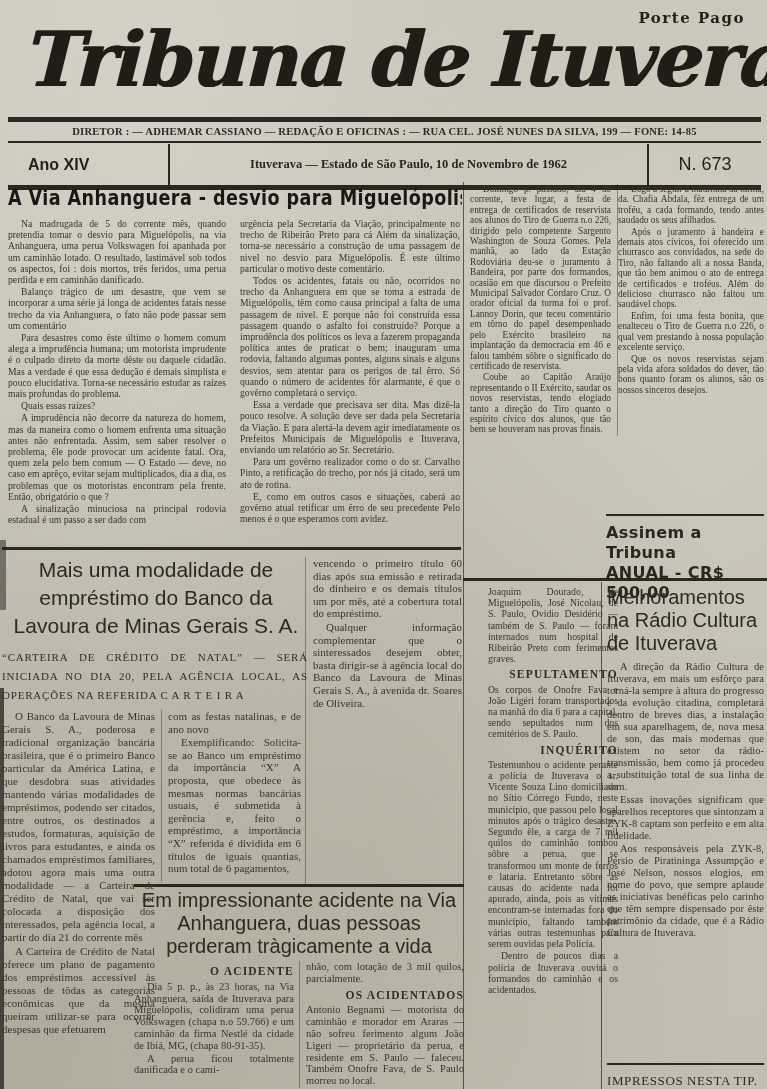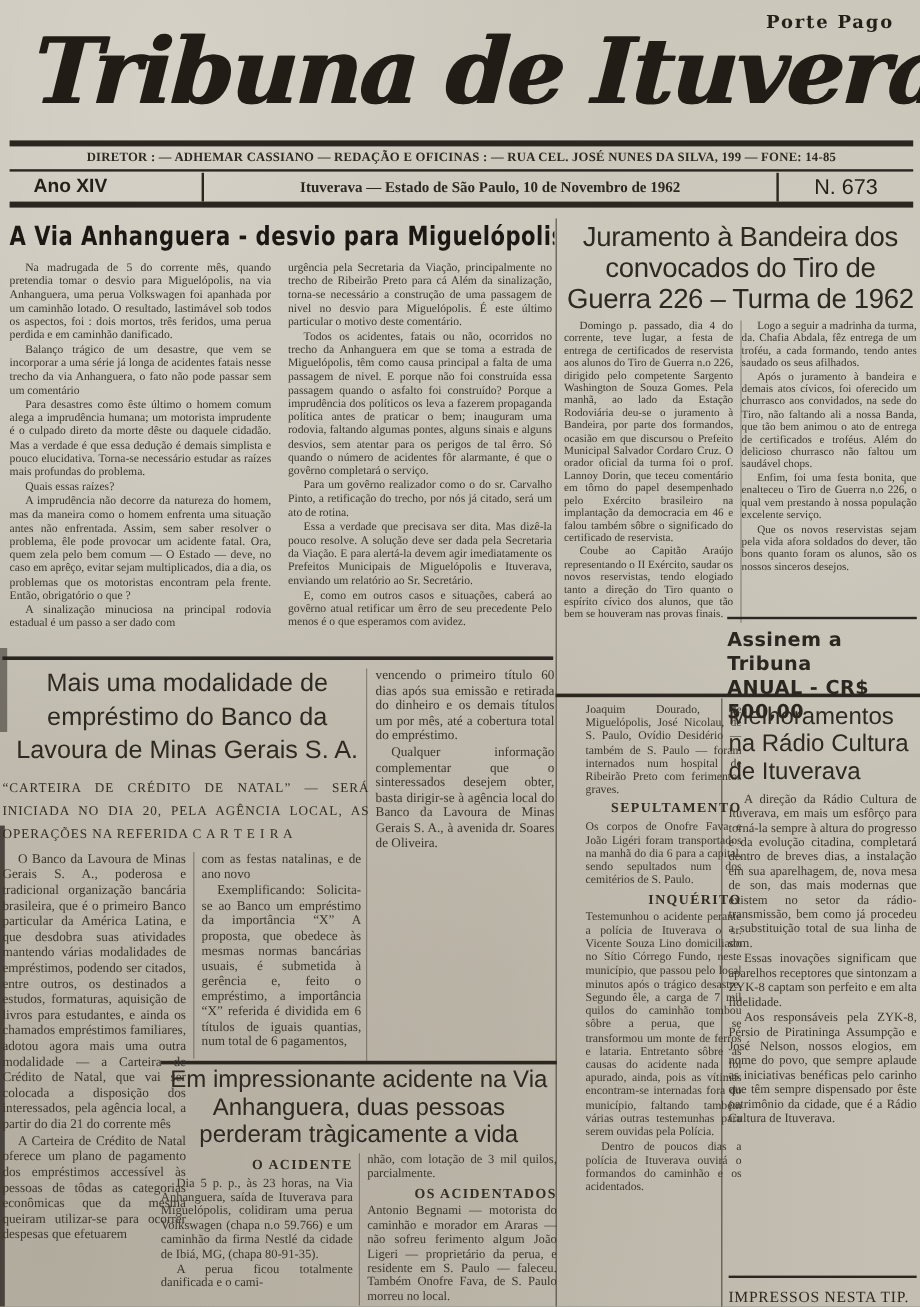--- a/index.html
+++ b/index.html
@@ -27,21 +27,21 @@
     font-size:76px; line-height:1.05; letter-spacing:-2px; color:#211c15;
     text-shadow:1.5px 0 0 currentColor; transform:skewX(-3deg); white-space:nowrap;
   }
   .rule-a{position:absolute; left:8px; right:6px; top:117px; height:5px; background:var(--rule);}
   .director{
     position:absolute; left:8px; right:6px; top:126px; text-align:center;
     font-family:"Liberation Serif", serif; font-weight:bold; font-size:10.6px; letter-spacing:.2px; color:#2e2921;
   }
   .rule-b{position:absolute; left:8px; right:6px; top:141px; height:2px; background:var(--rule);}
   .dateband{
-    position:absolute; left:8px; right:6px; top:144px; height:29px;
+    position:absolute; left:8px; right:6px; top:144px; height:46px;
     border-bottom:5px solid var(--rule); display:flex; align-items:center;
   }
   .dateband .ano{flex:0 0 160px; padding-left:20px; font-family:"Liberation Sans", sans-serif; font-weight:bold; font-size:16px; color:#241f18;}
   .dateband .vbar{width:2px; align-self:stretch; background:var(--rule);}
   .dateband .dateline{flex:1; text-align:center; font-family:"Liberation Serif", serif; font-weight:bold; font-size:12.5px; color:#2c2720;}
   .dateband .numero{flex:0 0 112px; text-align:center; font-family:"Liberation Sans", sans-serif; font-size:18px; color:#241f18;}
   
   .copy{font-family:"Liberation Serif", serif; text-align:justify; hyphens:auto; -webkit-hyphens:auto; color:var(--ink);}
   .copy p{margin:0 0 1px; text-indent:13px;}
   .cont p:first-child{text-indent:0;}
@@ -129,29 +129,28 @@
           <p>Na madrugada de 5 do corrente mês, quando pretendia tomar o desvio para Miguelópolis, na via Anhanguera, uma perua Volkswagen foi apanhada por um caminhão lotado. O resultado, lastimável sob todos os aspectos, foi : dois mortos, três feridos, uma perua perdida e em caminhão danificado.</p>
           <p>Balanço trágico de um desastre, que vem se incorporar a uma série já longa de acidentes fatais nesse trecho da via Anhanguera, o fato não pode passar sem um comentário</p>
           <p>Para desastres como êste último o homem comum alega a imprudência humana; um motorista imprudente é o culpado direto da morte dêste ou daquele cidadão. Mas a verdade é que essa dedução é demais simplista e pouco elucidativa. Torna-se necessário estudar as raízes mais profundas do problema.</p>
           <p>Quais essas raízes?</p>
           <p>A imprudência não decorre da natureza do homem, mas da maneira como o homem enfrenta uma situação antes não enfrentada. Assim, sem saber resolver o problema, êle pode provocar um acidente fatal. Ora, quem zela pelo bem comum — O Estado — deve, no caso em aprêço, evitar sejam multiplicados, dia a dia, os problemas que os motoristas encontram pela frente. Então, obrigatório o que ?</p>
           <p>A sinalização minuciosa na principal rodovia estadual é um passo a ser dado com</p>
         </div>
       <div class="c2 copy cont">
           <p>urgência pela Secretaria da Viação, principalmente no trecho de Ribeirão Preto para cá Além da sinalização, torna-se necessário a construção de uma passagem de nivel no desvio para Miguelópolis. É este último particular o motivo deste comentário.</p>
           <p>Todos os acidentes, fatais ou não, ocorridos no trecho da Anhanguera em que se toma a estrada de Miguelópolis, têm como causa principal a falta de uma passagem de nivel. E porque não foi construída essa passagem quando o asfalto foi construído? Porque a imprudência dos políticos os leva a fazerem propaganda política antes de praticar o bem; inauguram uma rodovia, faltando algumas pontes, alguns sinais e alguns desvios, sem atentar para os perigos de tal êrro. Só quando o número de acidentes fôr alarmante, é que o govêrno completará o serviço.</p>
+          <p>Essa a verdade que precisava ser dita. Mas dizê-la pouco resolve. A solução deve ser dada pela Secretaria da Viação. E para alertá-la devem agir imediatamente os Prefeitos Municipais de Miguelópolis e Ituverava, enviando um relatório ao Sr. Secretário.</p>
           <p>Para um govêrno realizador como o do sr. Carvalho Pinto, a retificação do trecho, por nós já citado, será um ato de rotina.</p>
-          <p>Essa a verdade que precisava ser dita. Mas dizê-la pouco resolve. A solução deve ser dada pela Secretaria da Viação. E para alertá-la devem agir imediatamente os Prefeitos Municipais de Miguelópolis e Ituverava, enviando um relatório ao Sr. Secretário.</p>
           <p>E, como em outros casos e situações, caberá ao govêrno atual retificar um êrro de seu precedente Pelo menos é o que esperamos com avidez.</p>
         </div>
     </div>
   </div>
 
   <div class="juramento">
-    <div class="jur-h sans-h">Juramento à Bandeira dos convocados do Tiro de Guerra 226 – Turma de 1962</div>
     <div class="jur-cols">
       <div class="c1 copy">
           <p>Domingo p. passado, dia 4 do corrente, teve lugar, a festa de entrega de certificados de reservista aos alunos do Tiro de Guerra n.o 226, dirigido pelo competente Sargento Washington de Souza Gomes. Pela manhã, ao lado da Estação Rodoviária deu-se o juramento à Bandeira, por parte dos formandos, ocasião em que discursou o Prefeito Municipal Salvador Cordaro Cruz. O orador oficial da turma foi o prof. Lannoy Dorin, que teceu comentário em tôrno do papel desempenhado pelo Exército brasileiro na implantação da democracia em 46 e falou também sôbre o significado do certificado de reservista.</p>
           <p>Coube ao Capitão Araújo representando o II Exército, saudar os novos reservistas, tendo elogiado tanto a direção do Tiro quanto o espírito cívico dos alunos, que tão bem se houveram nas provas finais.</p>
         </div>
       <div class="c2 copy">
           <p>Logo a seguir a madrinha da turma, da. Chafia Abdala, fêz entrega de um troféu, a cada formando, tendo antes saudado os seus afilhados.</p>
           <p>Após o juramento à bandeira e demais atos cívicos, foi oferecido um churrasco aos convidados, na sede do Tiro, não faltando ali a nossa Banda, que tão bem animou o ato de entrega de certificados e troféus. Além do delicioso churrasco não faltou um saudável chops.</p>
           <p>Enfim, foi uma festa bonita, que enalteceu o Tiro de Guerra n.o 226, o qual vem prestando à nossa população excelente serviço.</p>
           <p>Que os novos reservistas sejam pela vida afora soldados do dever, tão bons quanto foram os alunos, são os nossos sinceros desejos.</p>

